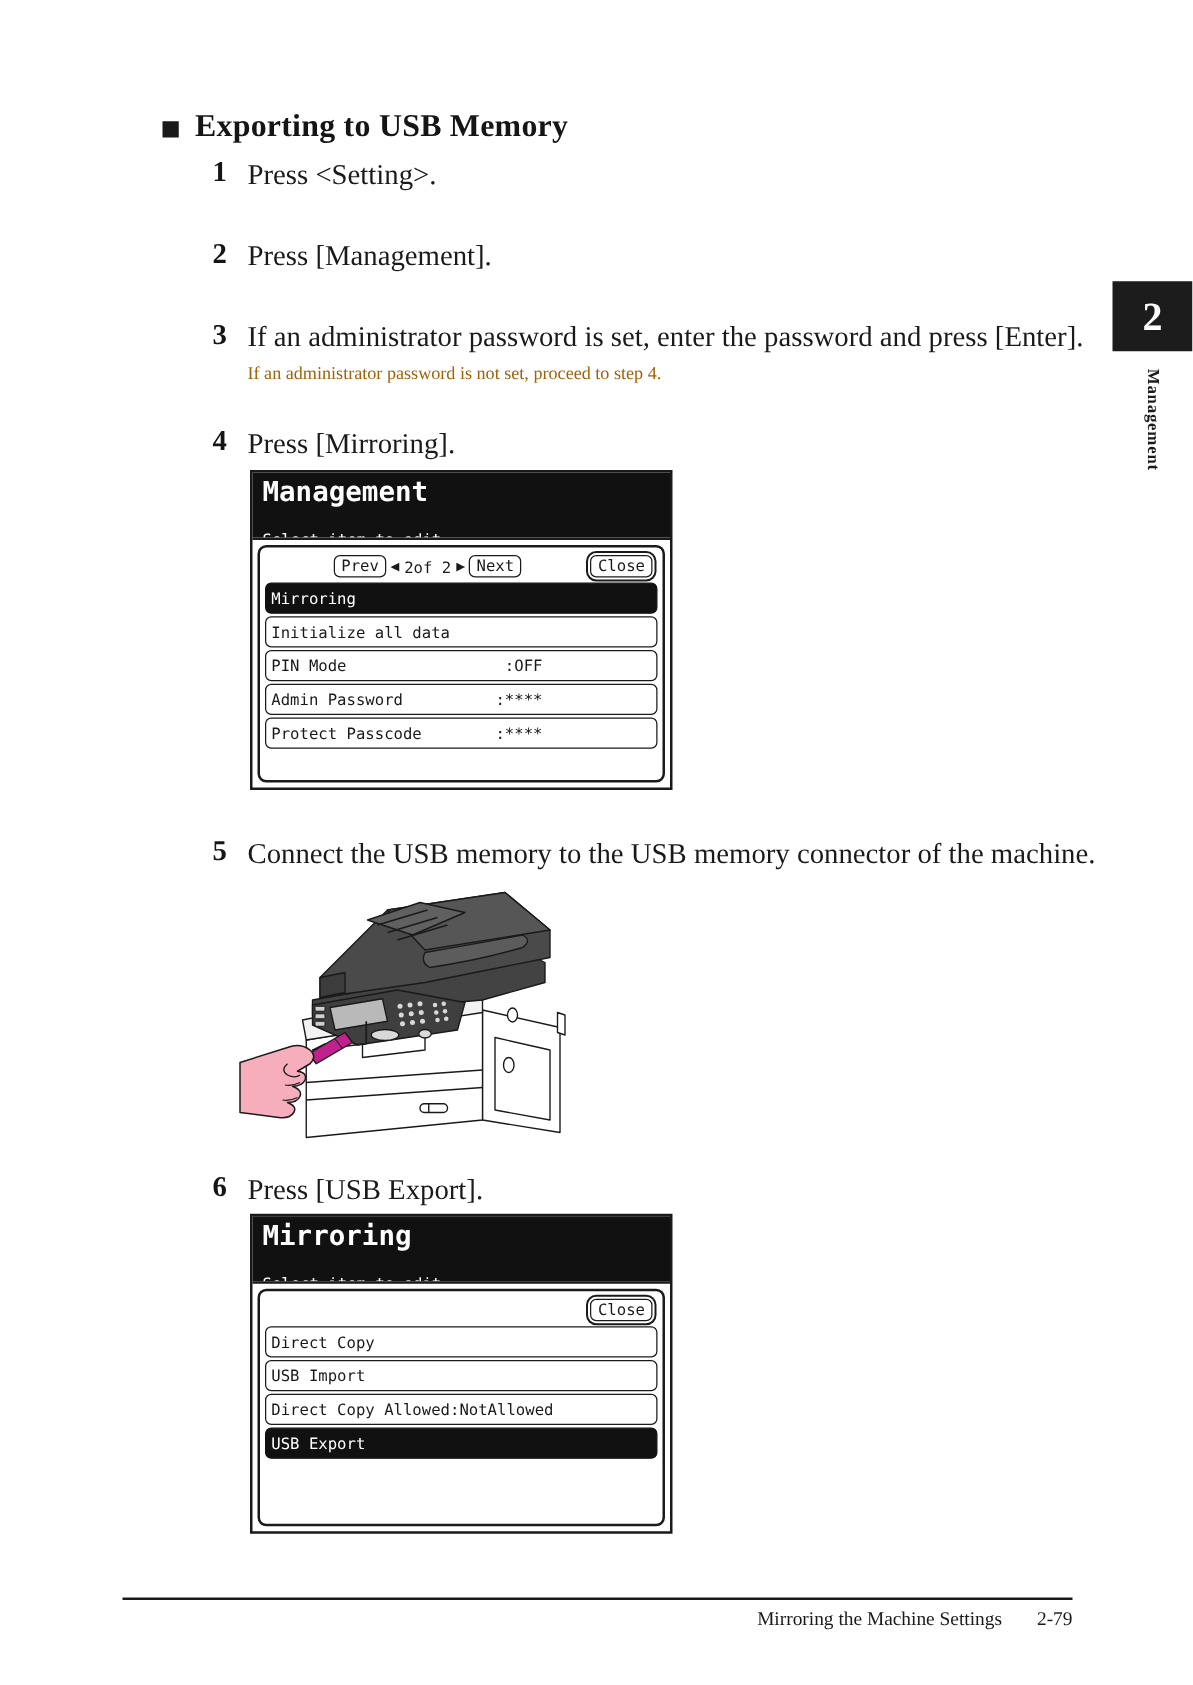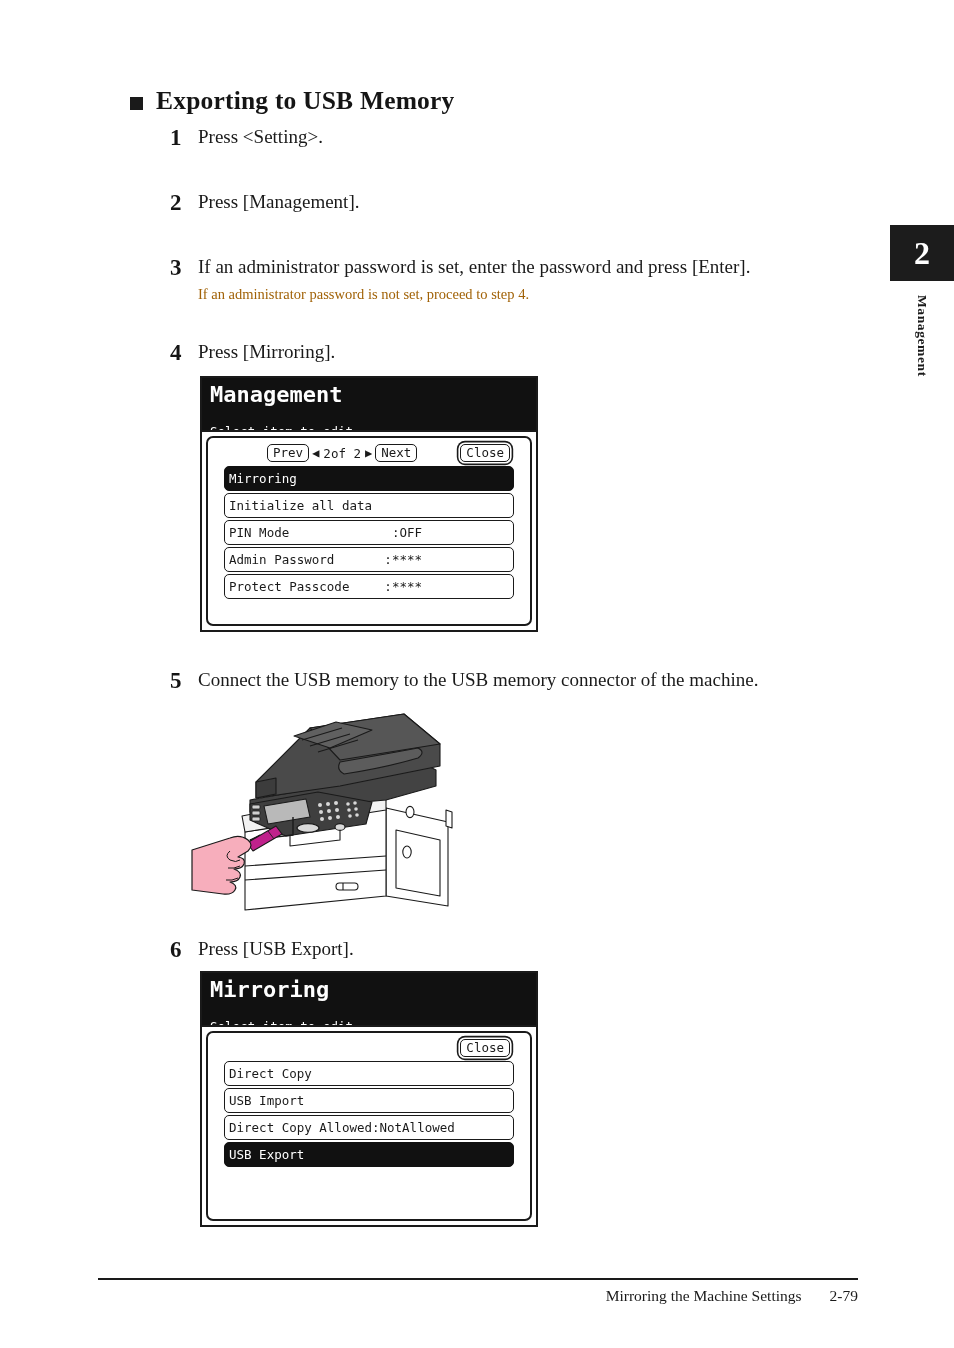--- a/index.html
+++ b/index.html
@@ -84,21 +84,21 @@
     font-size: 23px;
     font-weight: bold;
     line-height: 1;
     color: #151515;
     text-align: left;
   }
   .step-body {
     padding-left: 2px;
   }
   .step-text {
-    font-size: 19px;
+    font-size: 23px;
     line-height: 1.18;
     color: #1a1a1a;
     white-space: nowrap;
   }
   .step-sub {
     font-size: 14.5px;
     line-height: 1.3;
     margin-top: 7px;
     color: #a16207;
     white-space: nowrap;
@@ -149,21 +149,21 @@
     padding: 4px 4px 4px 4px;
     box-sizing: border-box;
     height: 200px;
     border-top: 2px solid #1a1a1a;
   }
   .lcd-inner {
     border: 2px solid #1a1a1a;
     border-radius: 7px;
     box-sizing: border-box;
     height: 100%;
-    padding: 4px 16px;
+    padding: 4px 4px;
     overflow: hidden;
   }
 
   .lcd-toolbar {
     display: flex;
     align-items: center;
     height: 22px;
     margin-bottom: 2px;
     font-size: 12.5px;
   }

